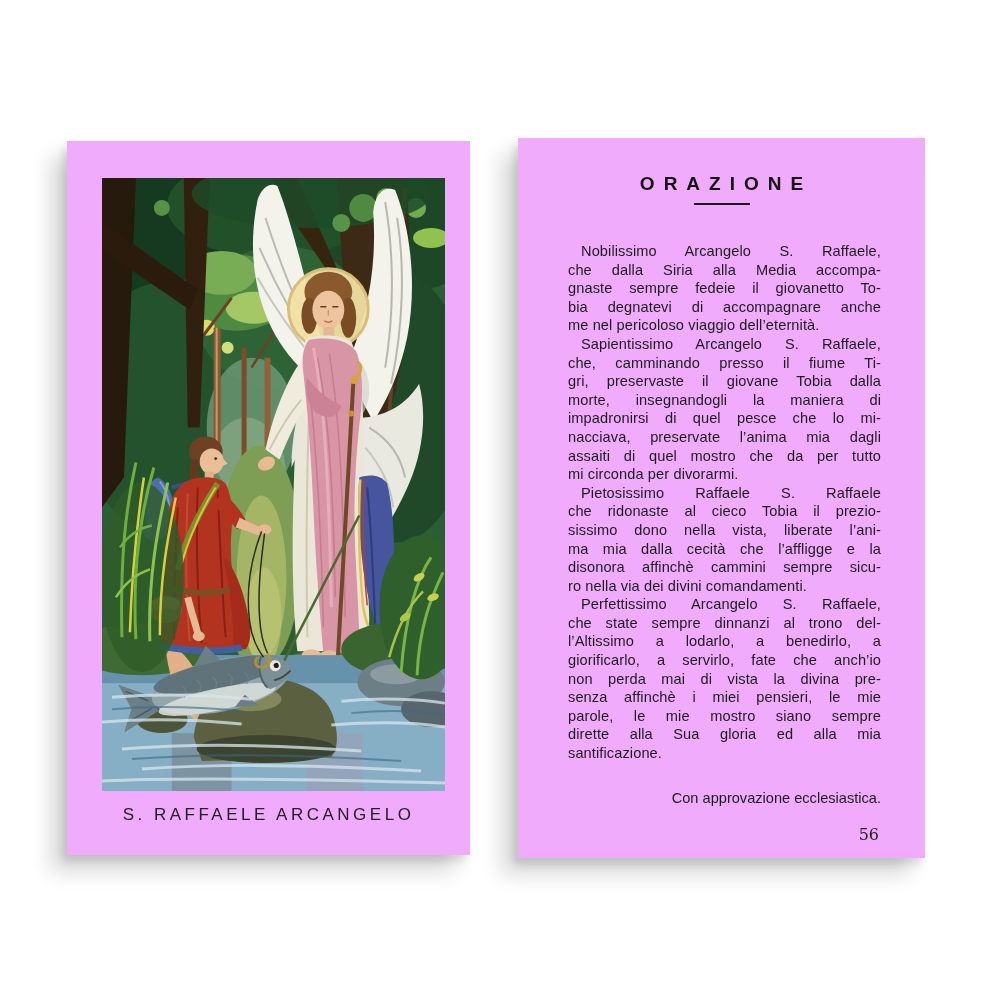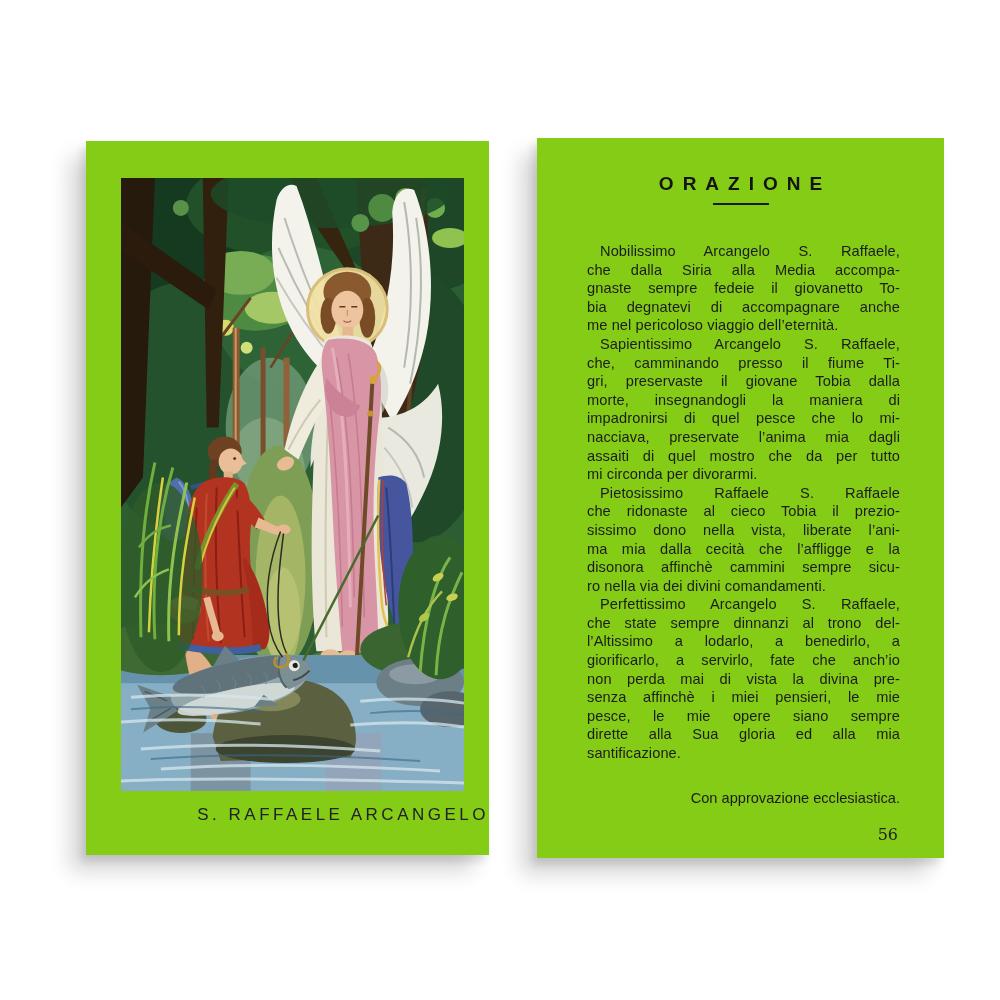--- a/index.html
+++ b/index.html
@@ -1,35 +1,34 @@
 <!DOCTYPE html>
 <html><head>
 <meta charset="utf-8">
 <style>
   html,body { margin:0; padding:0; background:#ffffff; }
   .scene {
     position:relative; width:1000px; height:1000px; background:#ffffff;
     font-family:"Liberation Sans", sans-serif; overflow:hidden;
   }
   .card {
-    position:absolute; background:#84cc16;
+    position:absolute; background:#f0abfc;
     box-shadow:-16px 16px 20px rgba(0,0,0,.16), -4px 6px 8px rgba(0,0,0,.12);
-    margin-left:19px;
   }
   .card-left  { left:67px;  top:141px; width:403px; height:714px; }
   .card-right { left:518px; top:138px; width:407px; height:720px; }
 
   .picture {
     position:absolute; left:35px; top:37px; width:343px; height:613px;
     background:#2b5e33; overflow:hidden;
   }
   .picture svg { display:block; width:100%; height:100%; }
 
   .caption {
-    position:absolute; left:0; right:0; top:664px; text-align:right;
+    position:absolute; left:0; right:0; top:664px; text-align:center;
     font-size:17px; letter-spacing:3.5px; color:#222220; white-space:nowrap;
   }
 
   .title {
     margin:35px 0 0; text-align:center; font-size:19px; font-weight:bold;
     letter-spacing:9px; text-indent:9px; color:#141412;
   }
   .rule { width:56px; height:2px; background:#1a1a18; margin:8px auto 0; }
 
   .prayer {
@@ -308,21 +307,21 @@
           <div class="line">disonora affinchè cammini sempre sicu-</div>
           <div class="line last">ro nella via dei divini comandamenti.</div>
         </div>
         <div>
           <div class="line first">Perfettissimo Arcangelo S. Raffaele,</div>
           <div class="line">che state sempre dinnanzi al trono del-</div>
           <div class="line">l’Altissimo a lodarlo, a benedirlo, a</div>
           <div class="line">giorificarlo, a servirlo, fate che anch’io</div>
           <div class="line">non perda mai di vista la divina pre-</div>
           <div class="line">senza affinchè i miei pensieri, le mie</div>
-          <div class="line">pesce, le mie opere siano sempre</div>
+          <div class="line">parole, le mie mostro siano sempre</div>
           <div class="line">dirette alla Sua gloria ed alla mia</div>
           <div class="line last">santificazione.</div>
         </div>
       </div>
     <div class="approval">Con approvazione ecclesiastica.</div>
     <div class="pagenum">56</div>
   </div>
 
 </div>
 

